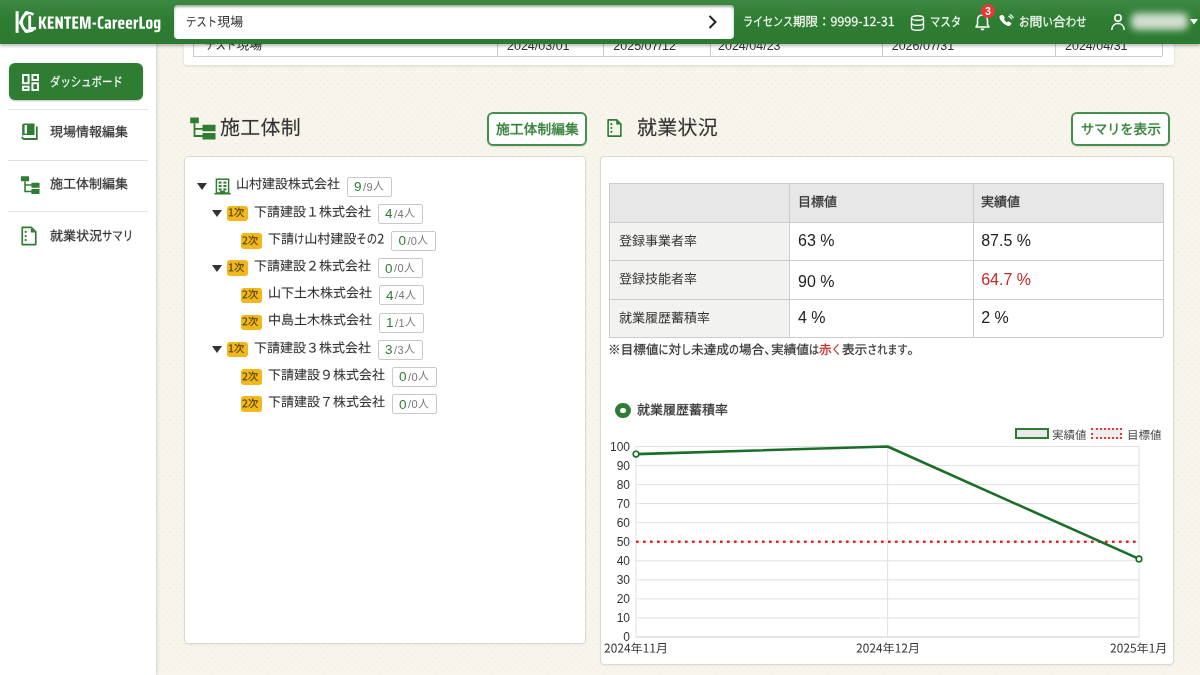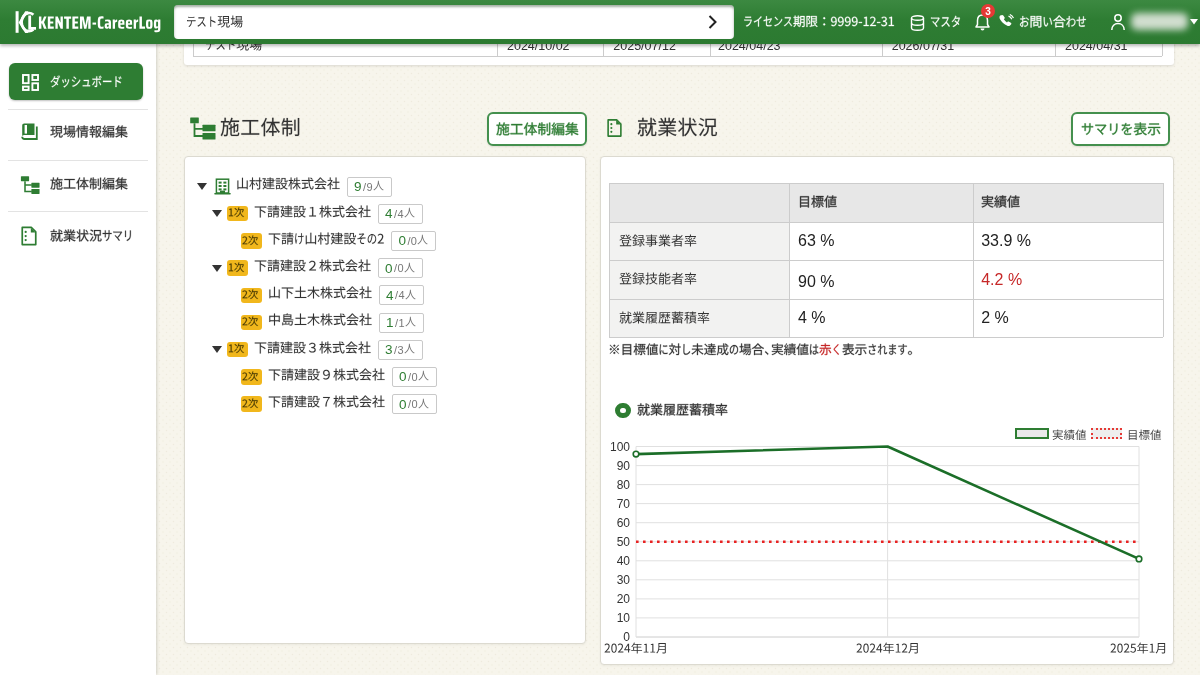--- a/index.html
+++ b/index.html
@@ -43,21 +43,21 @@
             <use href="#g1"></use>
           </g>
           <g transform="translate(1600 0) scale(0.80 1)">
             <use href="#g2"></use>
           </g>
           <use href="#g3" x="2400"></use>
           <use href="#g4" x="3400"></use>
         </g>
       </svg>
     </div>
-    <div class="ab" style="left:507.0px;top:38.6px;font-size:12.5px;color:#333">2024/10/02</div>
+    <div class="ab" style="left:507.0px;top:38.6px;font-size:12.5px;color:#333">2024/03/01</div>
     <div class="ab" style="left:613.3px;top:38.6px;font-size:12.5px;color:#333">2025/07/12</div>
     <div class="ab" style="left:718.0px;top:38.6px;font-size:12.5px;color:#333">2024/04/23</div>
     <div class="ab" style="left:891.7px;top:38.6px;font-size:12.5px;color:#333">2026/07/31</div>
     <div class="ab" style="left:1065.0px;top:38.6px;font-size:12.5px;color:#333">2024/04/31</div>
     <svg class="ab" style="left:190px;top:117px" width="26" height="24" viewBox="0 0 26 24">
 <g fill="#2e7d33">
         <rect x="0.2" y="0.5" width="8.6" height="5.8" rx="0.5"></rect>
 <rect x="12.5" y="7.8" width="13" height="6.4" rx="0.5"></rect>
 <rect x="12.5" y="16" width="13" height="6.4" rx="0.5"></rect>
       </g>
@@ -494,23 +494,23 @@
           <use href="#g38" x="1000"></use>
           <use href="#g59" x="2000"></use>
           <use href="#g60" x="3000"></use>
           <use href="#g61" x="4000"></use>
           <use href="#g62" x="5000"></use>
           <use href="#g56" x="6000"></use>
         </g>
       </svg>
     </div>
     <div class="ab" style="left:798.0px;top:231.9px;font-size:16px;color:#222">63 %</div>
-    <div class="ab" style="left:981.2px;top:231.9px;font-size:16px;color:#222">33.9 %</div>
+    <div class="ab" style="left:981.2px;top:231.9px;font-size:16px;color:#222">87.5 %</div>
     <div class="ab" style="left:798.0px;top:273px;font-size:16px;color:#222">90 %</div>
-    <div class="ab" style="left:981.2px;top:270.5px;font-size:16px;color:#c62828">4.2 %</div>
+    <div class="ab" style="left:981.2px;top:270.5px;font-size:16px;color:#c62828">64.7 %</div>
     <div class="ab" style="left:798.0px;top:309.1px;font-size:16px;color:#222">4 %</div>
     <div class="ab" style="left:981.2px;top:309.1px;font-size:16px;color:#222">2 %</div>
     <div class="ab " style="left:608.0px;top:342.5px;">
       <svg class="ts" style="color:#333333;" width="212.1" height="14.9" viewBox="0 0 212.1 14.9">
         <g transform="translate(0 11.09) scale(0.012600)" fill="currentColor" stroke="currentColor" stroke-width="20">
           <use href="#g63" x="0"></use>
           <use href="#g47" x="1000"></use>
           <use href="#g48" x="2000"></use>
           <use href="#g49" x="3000"></use>
           <g transform="translate(4000 0) scale(0.80 1)">

